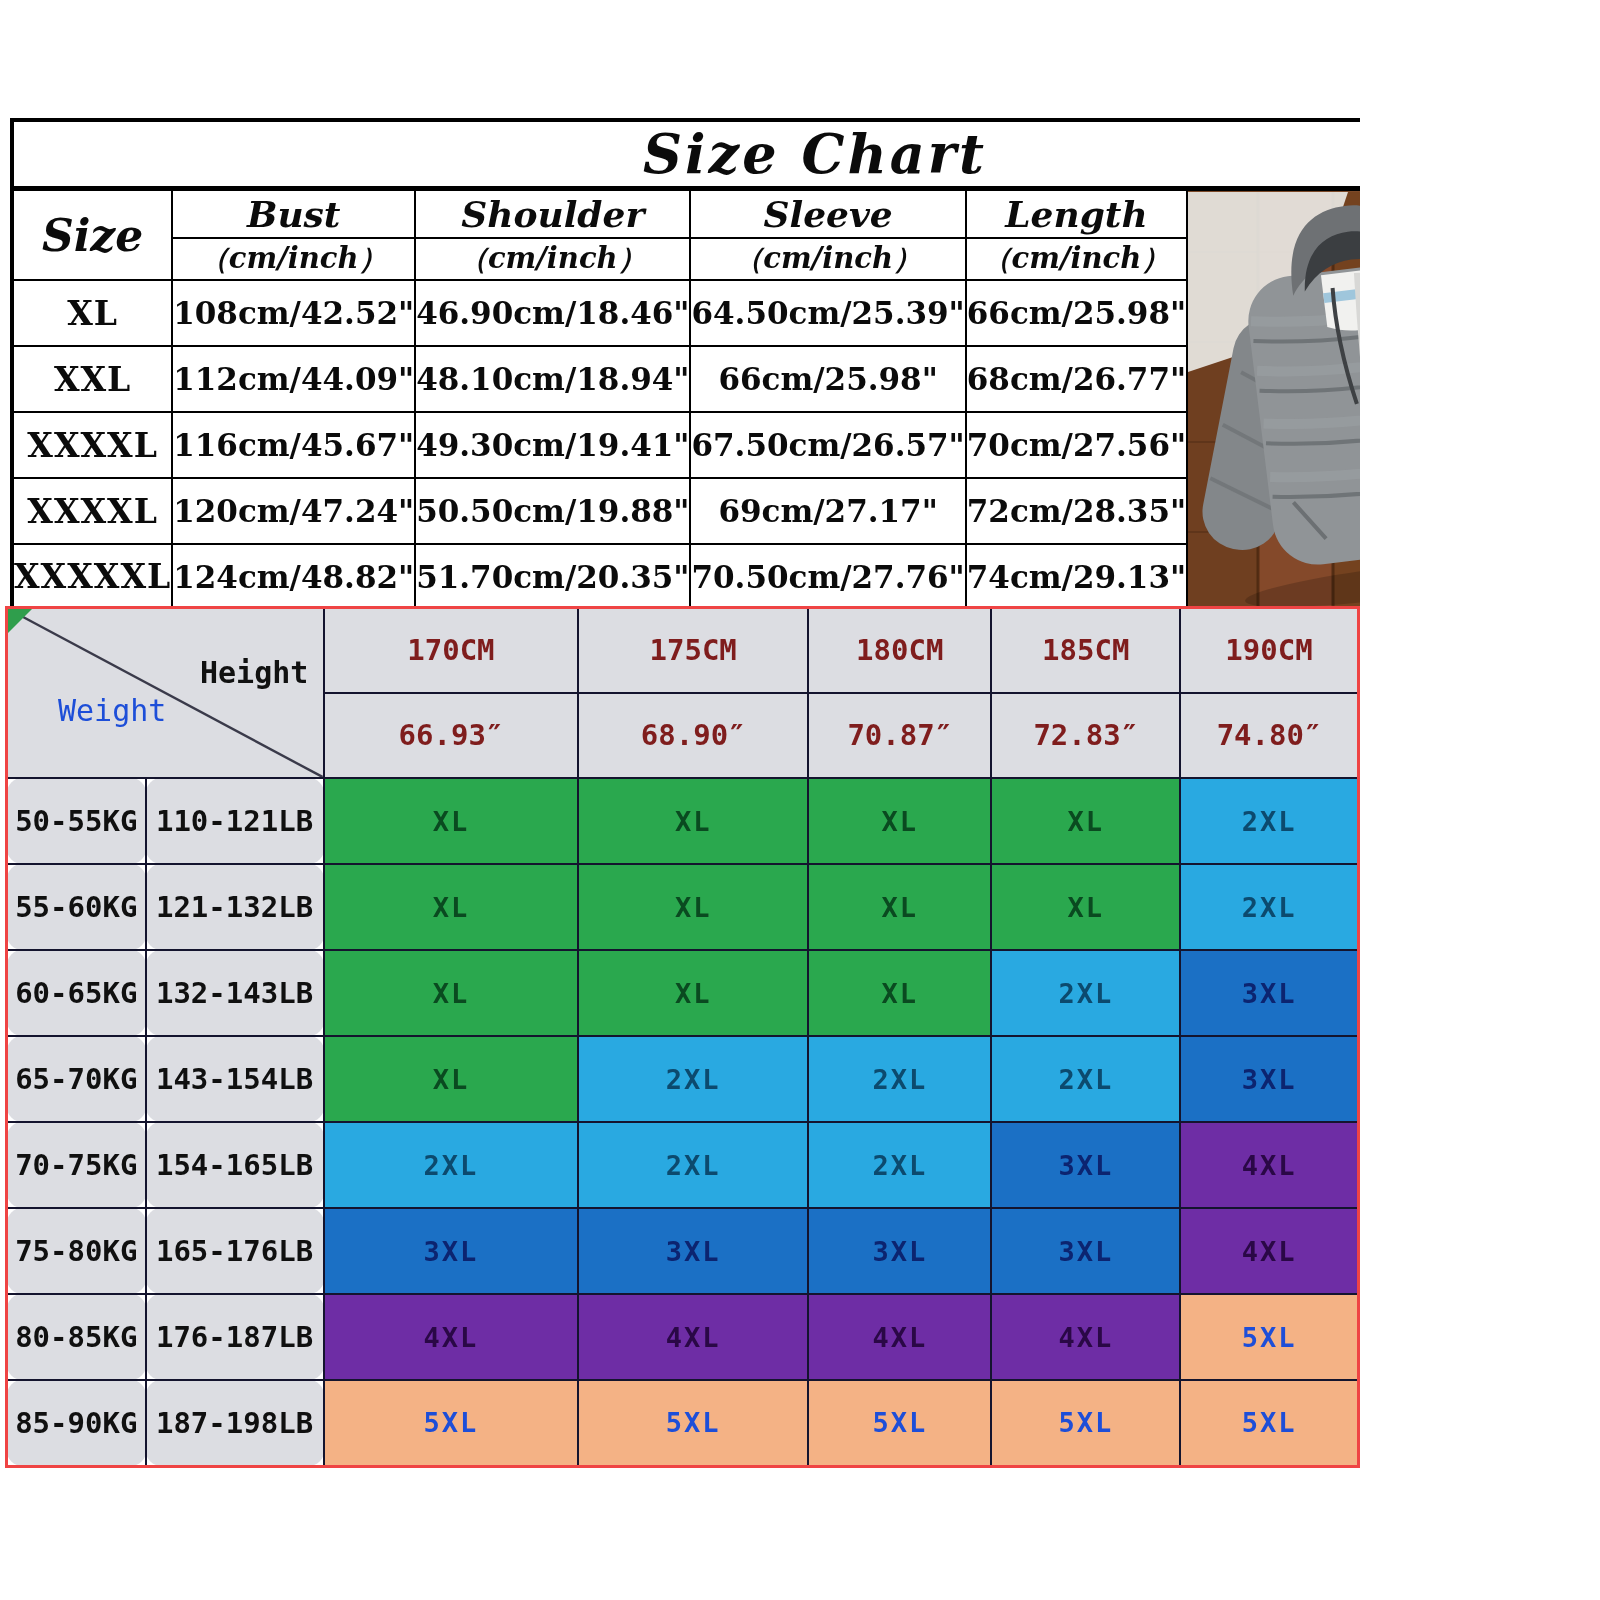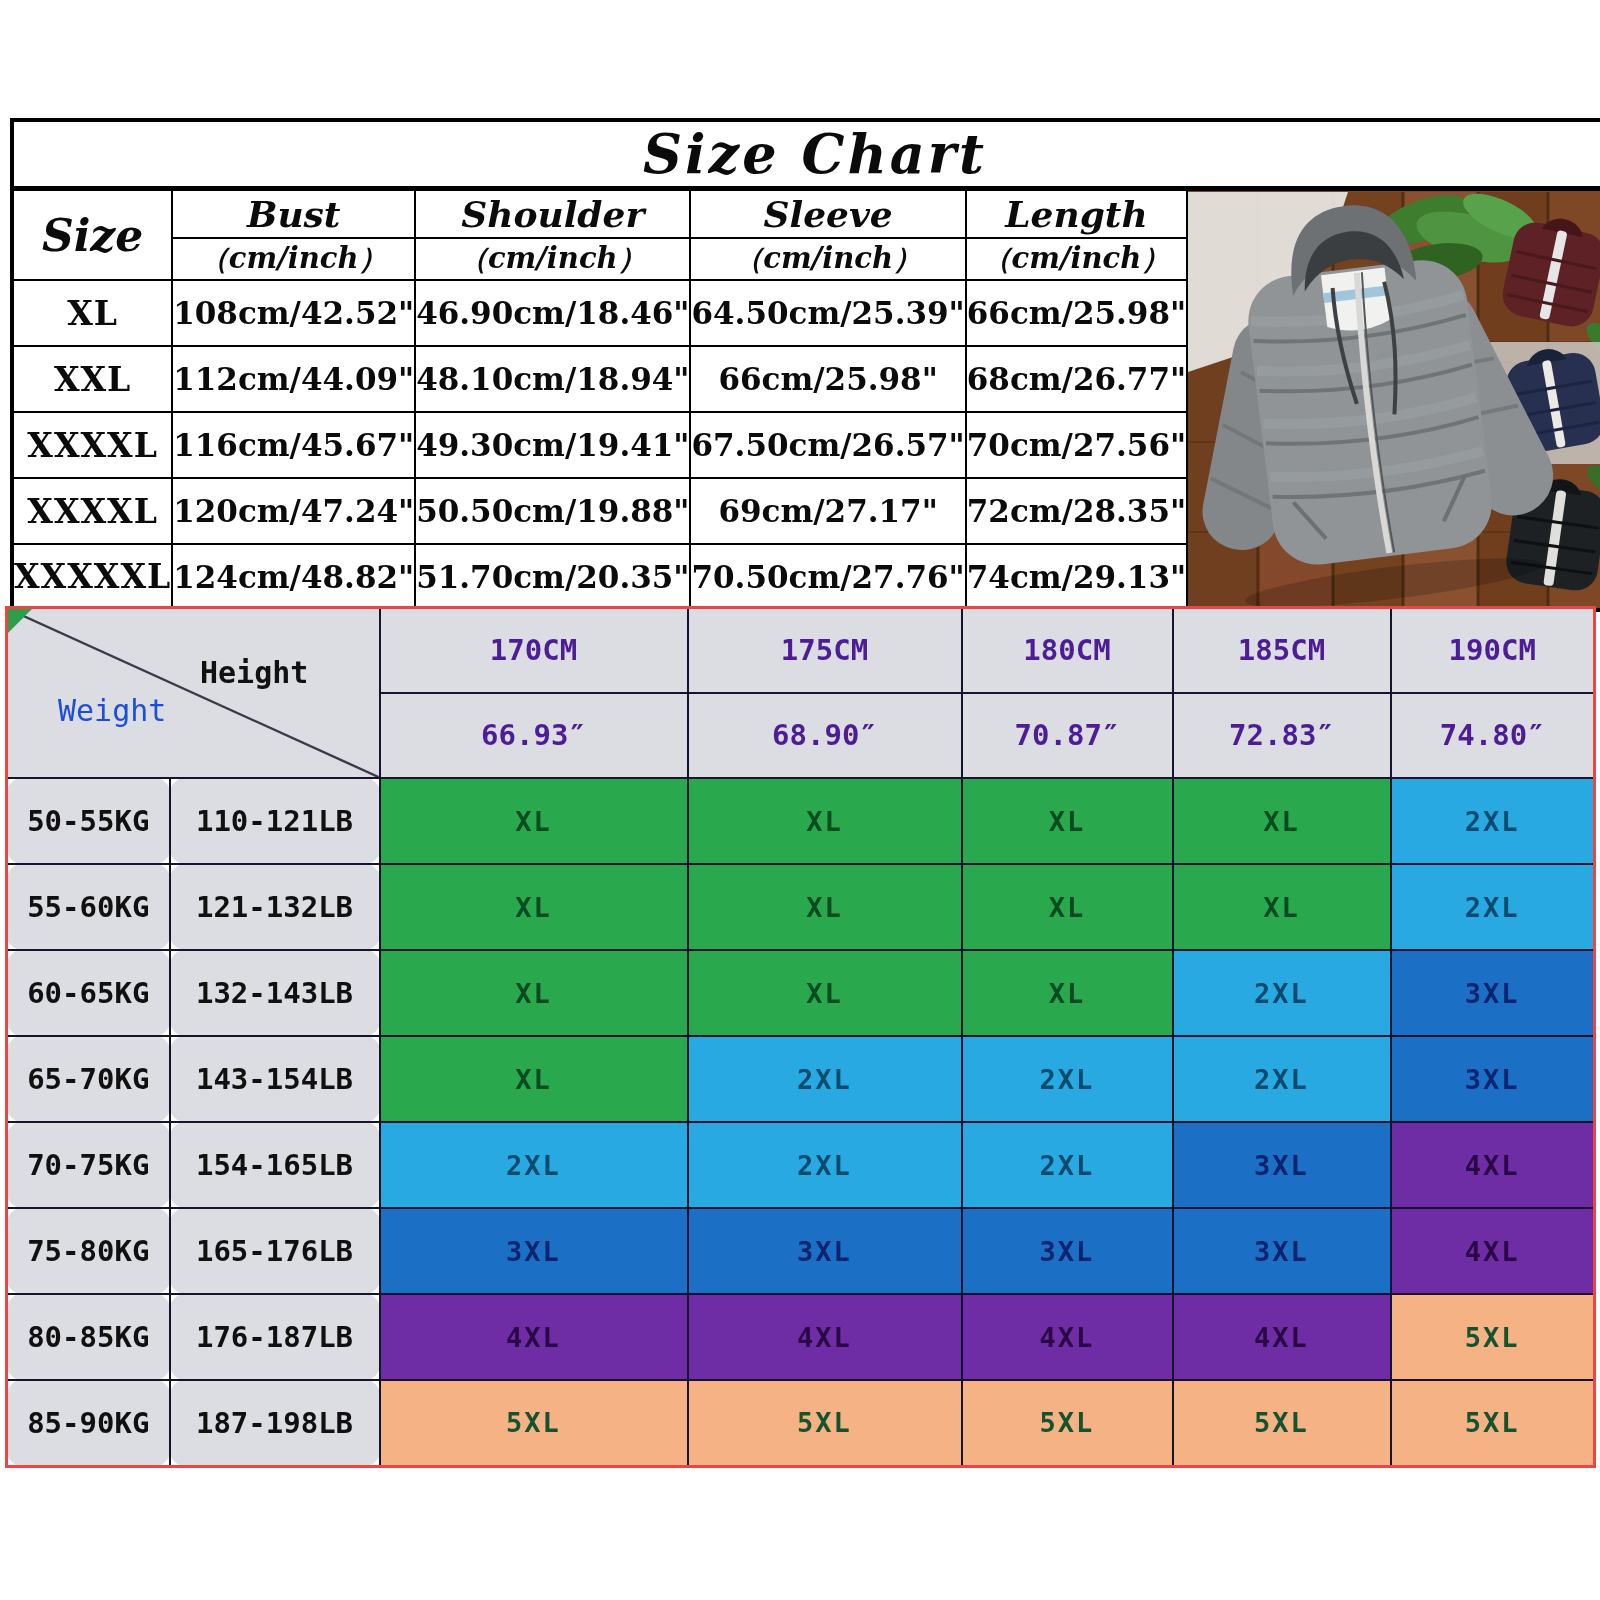--- a/index.html
+++ b/index.html
@@ -1,16 +1,16 @@
 <!DOCTYPE html>
 <html><head>
 <meta charset="utf-8">
 <style>
   html,body{margin:0;padding:0;background:#ffffff;}
-  .page{position:relative;width:1600px;height:1600px;background:#ffffff;overflow:hidden;
+  .page{position:relative;width:1360px;height:1600px;background:#ffffff;overflow:hidden;
         font-family:"DejaVu Serif", serif;}
 
   
   table.t1{position:absolute;left:10px;top:118px;border-collapse:collapse;table-layout:fixed;
            border:4px solid #000;background:#fff;}
   table.t1 td{border:2px solid #000;text-align:center;vertical-align:middle;padding:0;
               color:#0b0b0b;overflow:hidden;}
   td.title-cell{height:62px;font-style:italic;font-weight:bold;font-size:54px;
                 letter-spacing:3px;border-bottom:5px solid #000 !important;}
   td.hname{height:46px;font-style:italic;font-weight:bold;font-size:36px;}
@@ -29,28 +29,28 @@
   tr.hrowcm{height:84px;}
   tr.hrowin{height:84px;margin-left:16px;}
   tr.frow{height:86px;}
   td.corner{background:#dcdde2;padding:0;}
   .corner-inner{position:relative;width:100%;height:168px;}
   .corner-inner svg{position:absolute;left:0;top:0;width:100%;height:100%;}
   .h-label{position:absolute;left:192px;top:46px;font-weight:bold;font-size:30px;color:#111;}
   .w-label{position:absolute;left:50px;top:84px;font-weight:normal;font-size:30px;color:#1d4ed8;}
   .corner-marker{position:absolute;left:0;top:0;width:0;height:0;
                  border-top:24px solid #2f9e4c;border-right:24px solid transparent;}
-  td.hcm,td.hin{background:#dcdde2;font-weight:bold;font-size:29px;color:#4c1d95;}
+  td.hcm,td.hin{background:#dcdde2;font-weight:bold;font-size:29px;color:#7f1d1d;}
   td.wkg,td.wlb{background:#dcdde2;font-weight:bold;font-size:29px;color:#101010;border-radius:15px;}
   td.szcell{font-weight:bold;font-size:27px;letter-spacing:2px;}
   td[data-color="green"]{background:#2aa84e;color:#0a4a20;}
   td[data-color="blue"]{background:#29a9e1;color:#0c4a6e;}
   td[data-color="darkblue"]{background:#1b70c5;color:#0c2470;}
   td[data-color="purple"]{background:#6e2da5;color:#2a0846;}
-  td[data-color="orange"]{background:#f4b285;color:#14532d;margin-top:27px;}
+  td[data-color="orange"]{background:#f4b285;color:#1d4ed8;margin-top:27px;}
 </style>
 </head>
 <body>
 
 <div class="page">
 
   <table class="t1">
     <colgroup>
       <col style="width:150px">
         <col style="width:215px">

